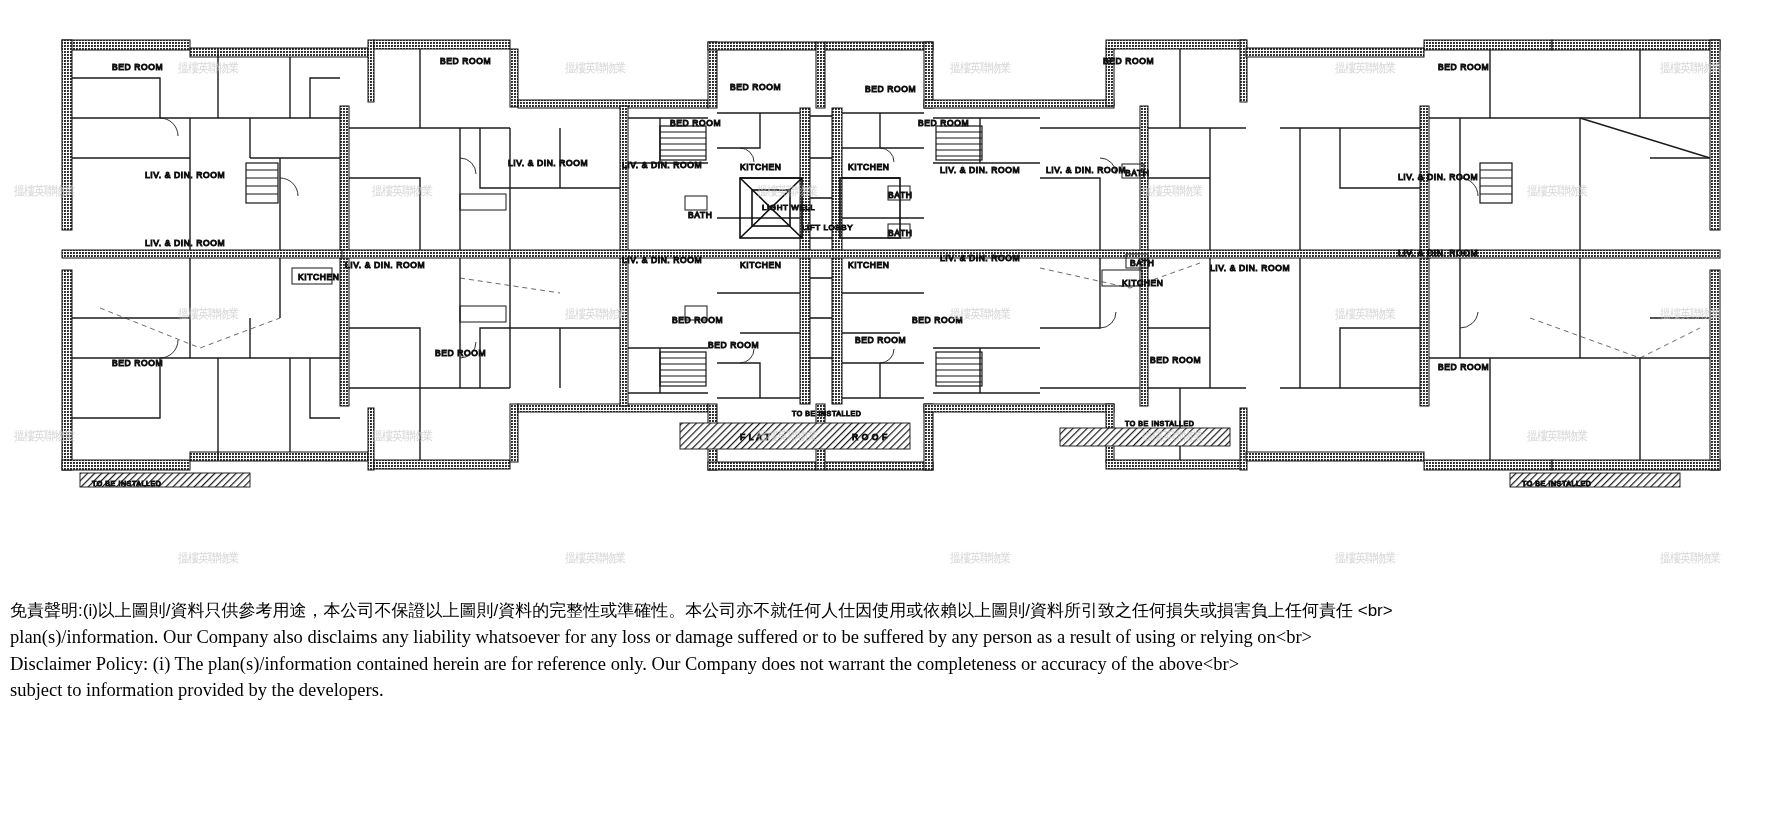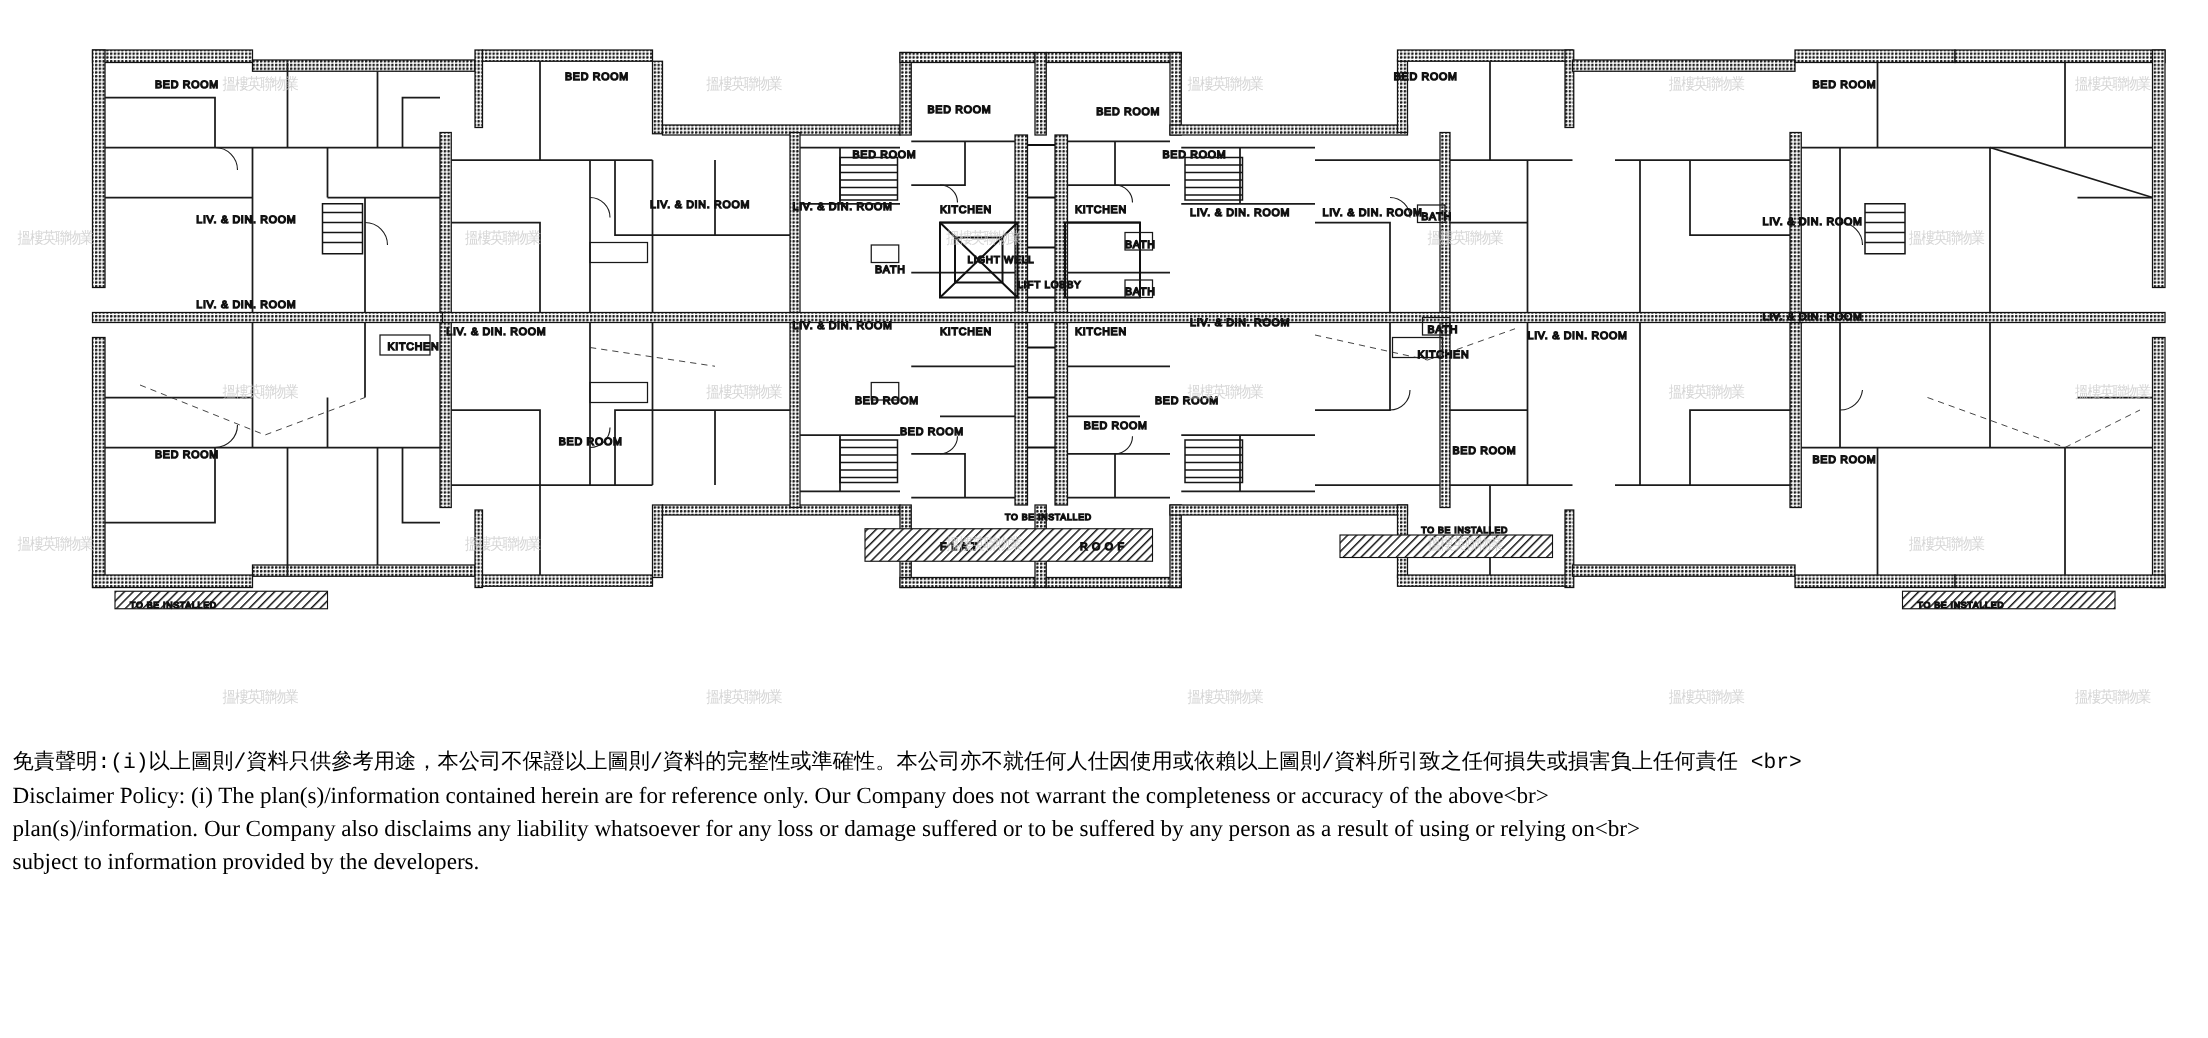--- a/index.html
+++ b/index.html
@@ -28,21 +28,21 @@
     left: 0;
     top: 0;
     width: 1766px;
     height: 590px;
     overflow: hidden;
     background: #ffffff;
   }
 
   .plan-canvas {
     position: absolute;
-    left: 52px;
+    left: 40px;
     top: 18px;
     width: 1690px;
     height: 500px;
   }
 
   .plan-svg {
     display: block;
   }
 
   .plan-title {
@@ -80,21 +80,21 @@
     width: 1750px;
     color: #000000;
   }
   .disclaimer p {
     margin: 0 0 1px 0;
     font-size: 17.5px;
     line-height: 25px;
     white-space: pre-wrap;
   }
   .disclaimer .zh {
-    font-family: Liberation Mono, monospace;
+    font-family: Liberation Sans, sans-serif;
     font-size: 17px;
     line-height: 26px;
   }
   .disclaimer .en {
     font-family: "Liberation Serif", "DejaVu Serif", serif;
     font-size: 18.5px;
     line-height: 25.5px;
   }
 </style>
 </head>
@@ -429,18 +429,18 @@
     <div class="watermark" style="left:1527px; top:430px;">搵樓英聯物業</div>
     <div class="watermark" style="left:178px; top:552px;">搵樓英聯物業</div>
     <div class="watermark" style="left:565px; top:552px;">搵樓英聯物業</div>
     <div class="watermark" style="left:950px; top:552px;">搵樓英聯物業</div>
     <div class="watermark" style="left:1335px; top:552px;">搵樓英聯物業</div>
     <div class="watermark" style="left:1660px; top:552px;">搵樓英聯物業</div>
   </div>
 
   <div class="disclaimer">
     <p class="zh">免責聲明:(i)以上圖則/資料只供參考用途，本公司不保證以上圖則/資料的完整性或準確性。本公司亦不就任何人仕因使用或依賴以上圖則/資料所引致之任何損失或損害負上任何責任 &lt;br&gt;</p>
+    <p class="en">plan(s)/information. Our Company also disclaims any liability whatsoever for any loss or damage suffered or to be suffered by any person as a result of using or relying on&lt;br&gt;</p>
     <p class="en">Disclaimer Policy: (i) The plan(s)/information contained herein are for reference only. Our Company does not warrant the completeness or accuracy of the above&lt;br&gt;</p>
-    <p class="en">plan(s)/information. Our Company also disclaims any liability whatsoever for any loss or damage suffered or to be suffered by any person as a result of using or relying on&lt;br&gt;</p>
     <p class="en">subject to information provided by the developers.</p>
   </div>
 
 </div>
 
 </body></html>

